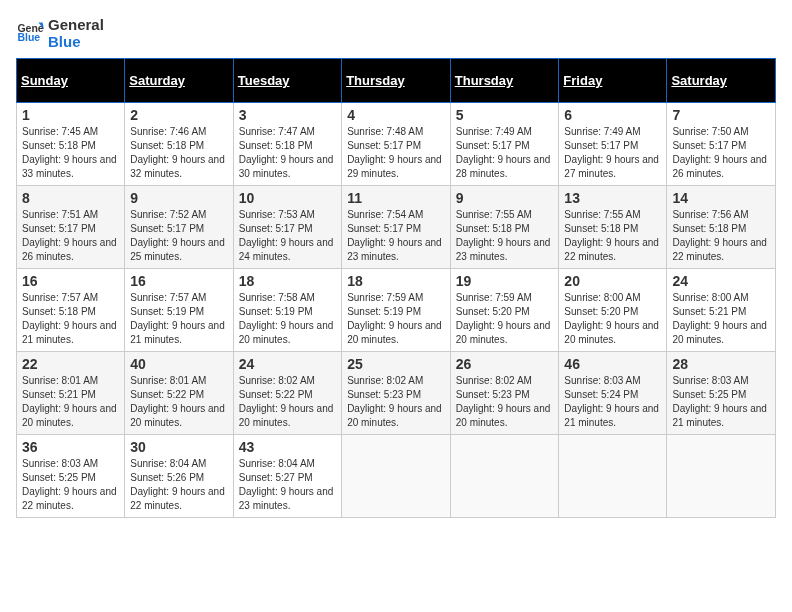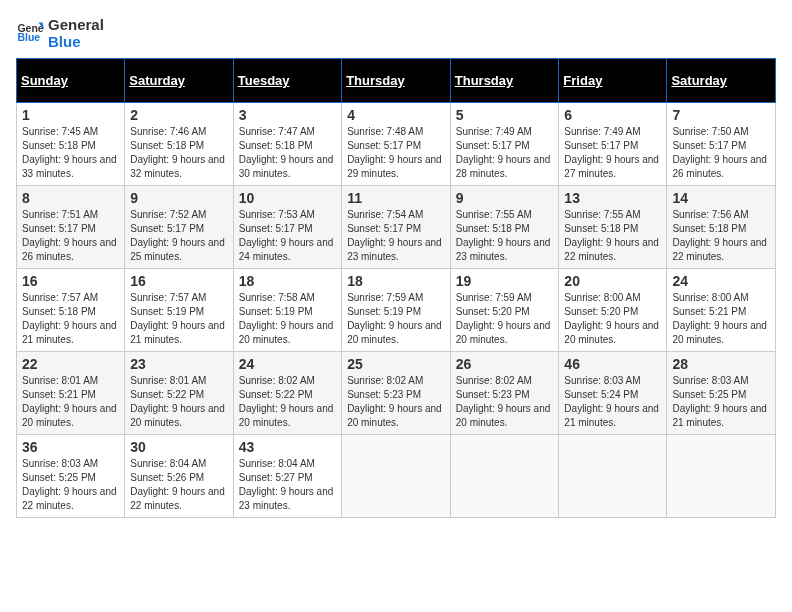--- a/index.html
+++ b/index.html
@@ -201,21 +201,21 @@
           <div class="day-number">24</div>
           <div class="day-info">Sunrise: 8:00 AM<br>Sunset: 5:21 PM<br>Daylight: 9 hours and 20 minutes.</div>
         </td>
       </tr>
       <tr>
         <td>
           <div class="day-number">22</div>
           <div class="day-info">Sunrise: 8:01 AM<br>Sunset: 5:21 PM<br>Daylight: 9 hours and 20 minutes.</div>
         </td>
         <td>
-          <div class="day-number">23</div>
+          <div class="day-number">40</div>
           <div class="day-info">Sunrise: 8:01 AM<br>Sunset: 5:22 PM<br>Daylight: 9 hours and 20 minutes.</div>
         </td>
         <td>
           <div class="day-number">24</div>
           <div class="day-info">Sunrise: 8:02 AM<br>Sunset: 5:22 PM<br>Daylight: 9 hours and 20 minutes.</div>
         </td>
         <td>
           <div class="day-number">25</div>
           <div class="day-info">Sunrise: 8:02 AM<br>Sunset: 5:23 PM<br>Daylight: 9 hours and 20 minutes.</div>
         </td>

